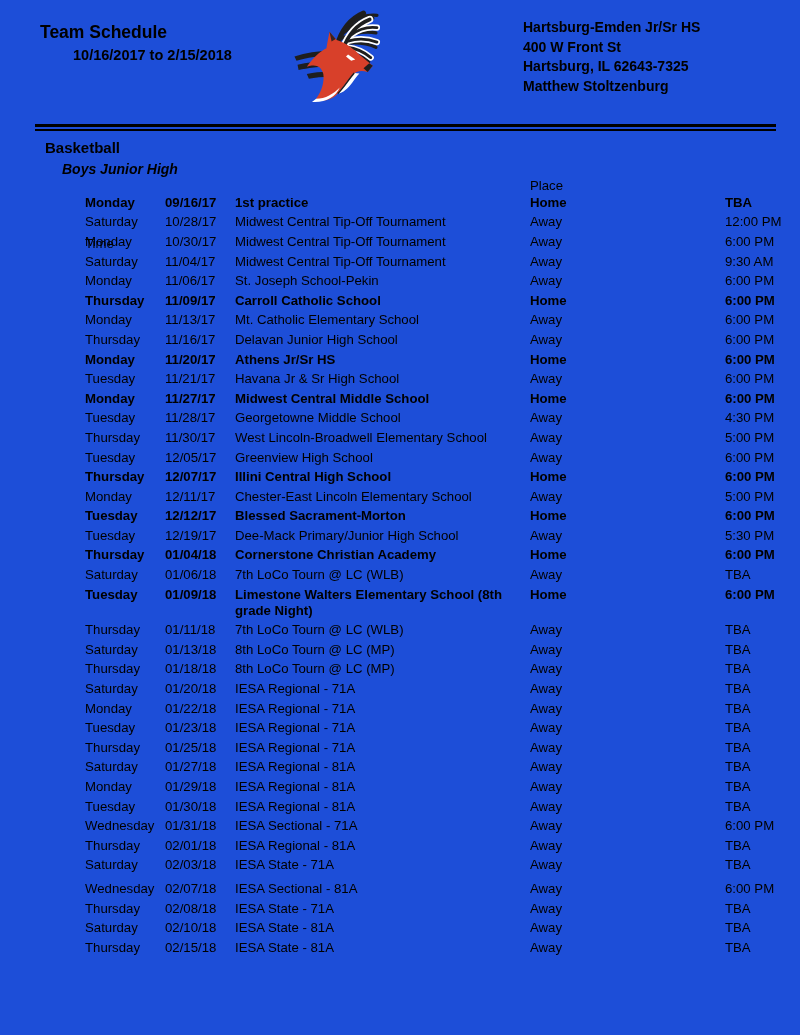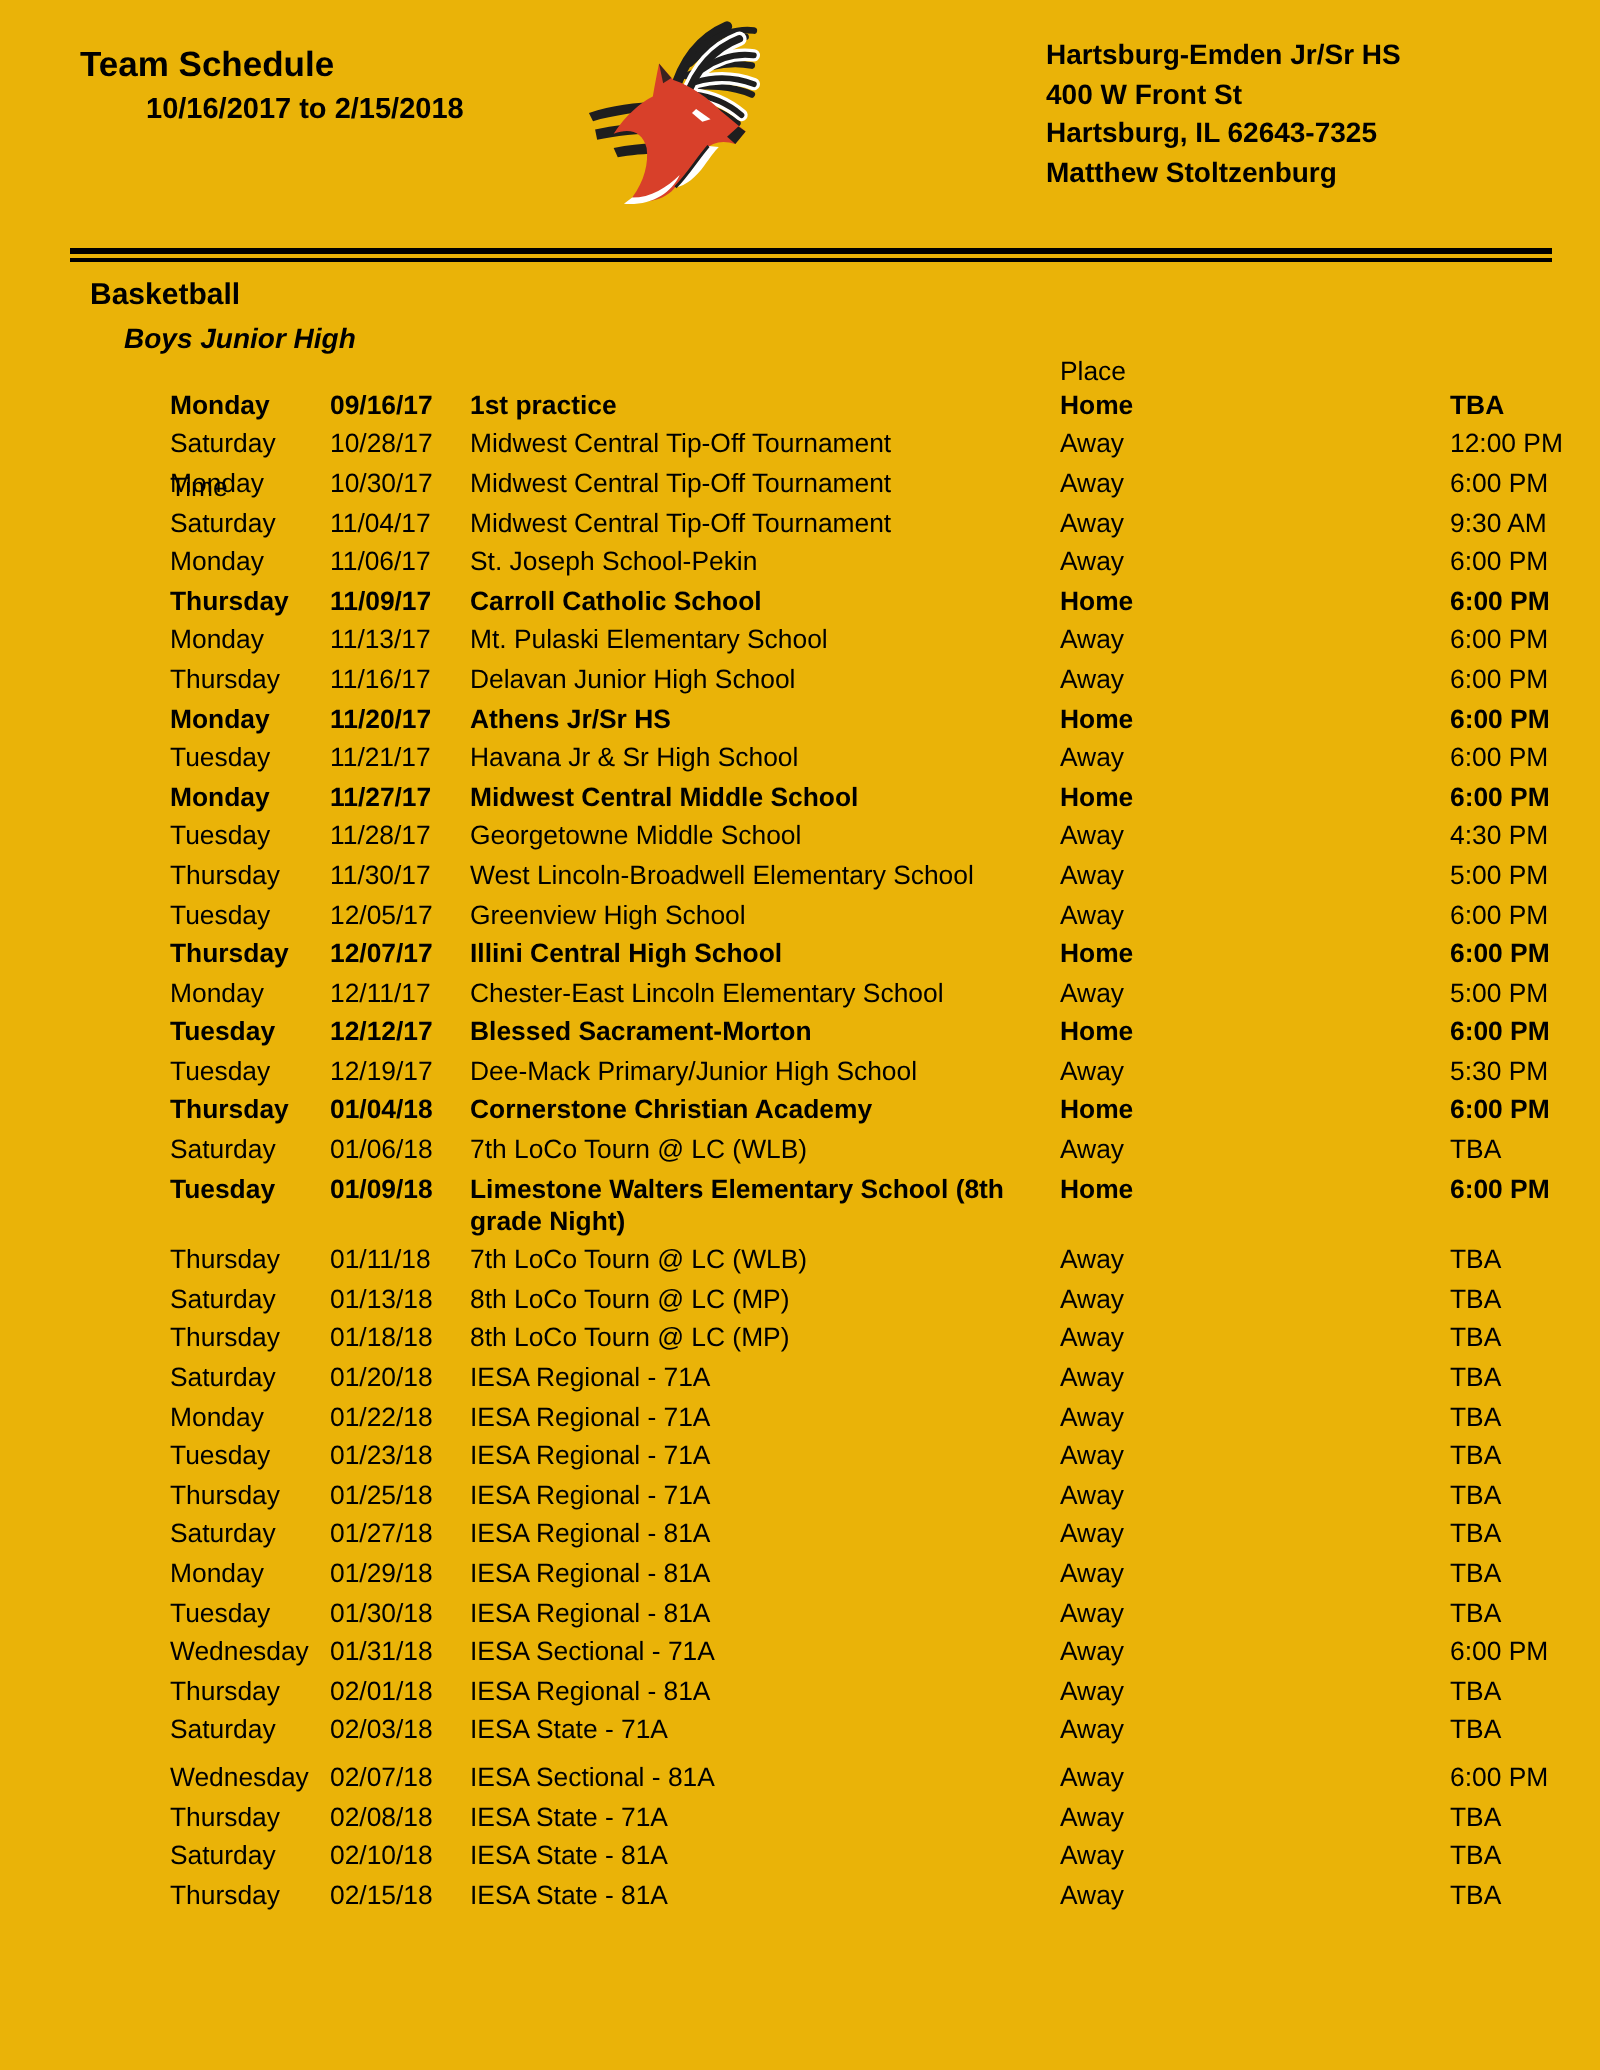--- a/index.html
+++ b/index.html
@@ -1,21 +1,21 @@
 <!DOCTYPE html>
 <html><head>
 <meta charset="utf-8">
 <title>Team Schedule</title>
 <style>
   html, body { margin: 0; padding: 0; background: #ffffff; }
   .page {
     position: relative;
     width: 800px;
     height: 1035px;
-    background: #eab308;
+    background: #1d4ed8;
     color: #000000;
     font-family: "Liberation Sans", "DejaVu Sans", sans-serif;
     overflow: hidden;
   }
 
   
   .header-left { position: absolute; left: 40px; top: 20px; }
   .doc-title   { font-size: 17.5px; font-weight: 700; line-height: 24px; }
   .doc-sub     { font-size: 14.5px; font-weight: 700; line-height: 21px; }
   .doc-range   { font-size: 14.5px; font-weight: 700; line-height: 22px; margin-left: 33px; }
@@ -172,21 +172,21 @@
         <div class="row bold">
       <span class="c day">Thursday</span>
       <span class="c date">11/09/17</span>
       <span class="c opp">Carroll Catholic School</span>
       <span class="c place">Home</span>
       <span class="c time">6:00 PM</span>
     </div>
         <div class="row">
       <span class="c day">Monday</span>
       <span class="c date">11/13/17</span>
-      <span class="c opp">Mt. Pulaski Elementary School</span>
+      <span class="c opp">Mt. Catholic Elementary School</span>
       <span class="c place">Away</span>
       <span class="c time">6:00 PM</span>
     </div>
         <div class="row">
       <span class="c day">Thursday</span>
       <span class="c date">11/16/17</span>
       <span class="c opp">Delavan Junior High School</span>
       <span class="c place">Away</span>
       <span class="c time">6:00 PM</span>
     </div>

